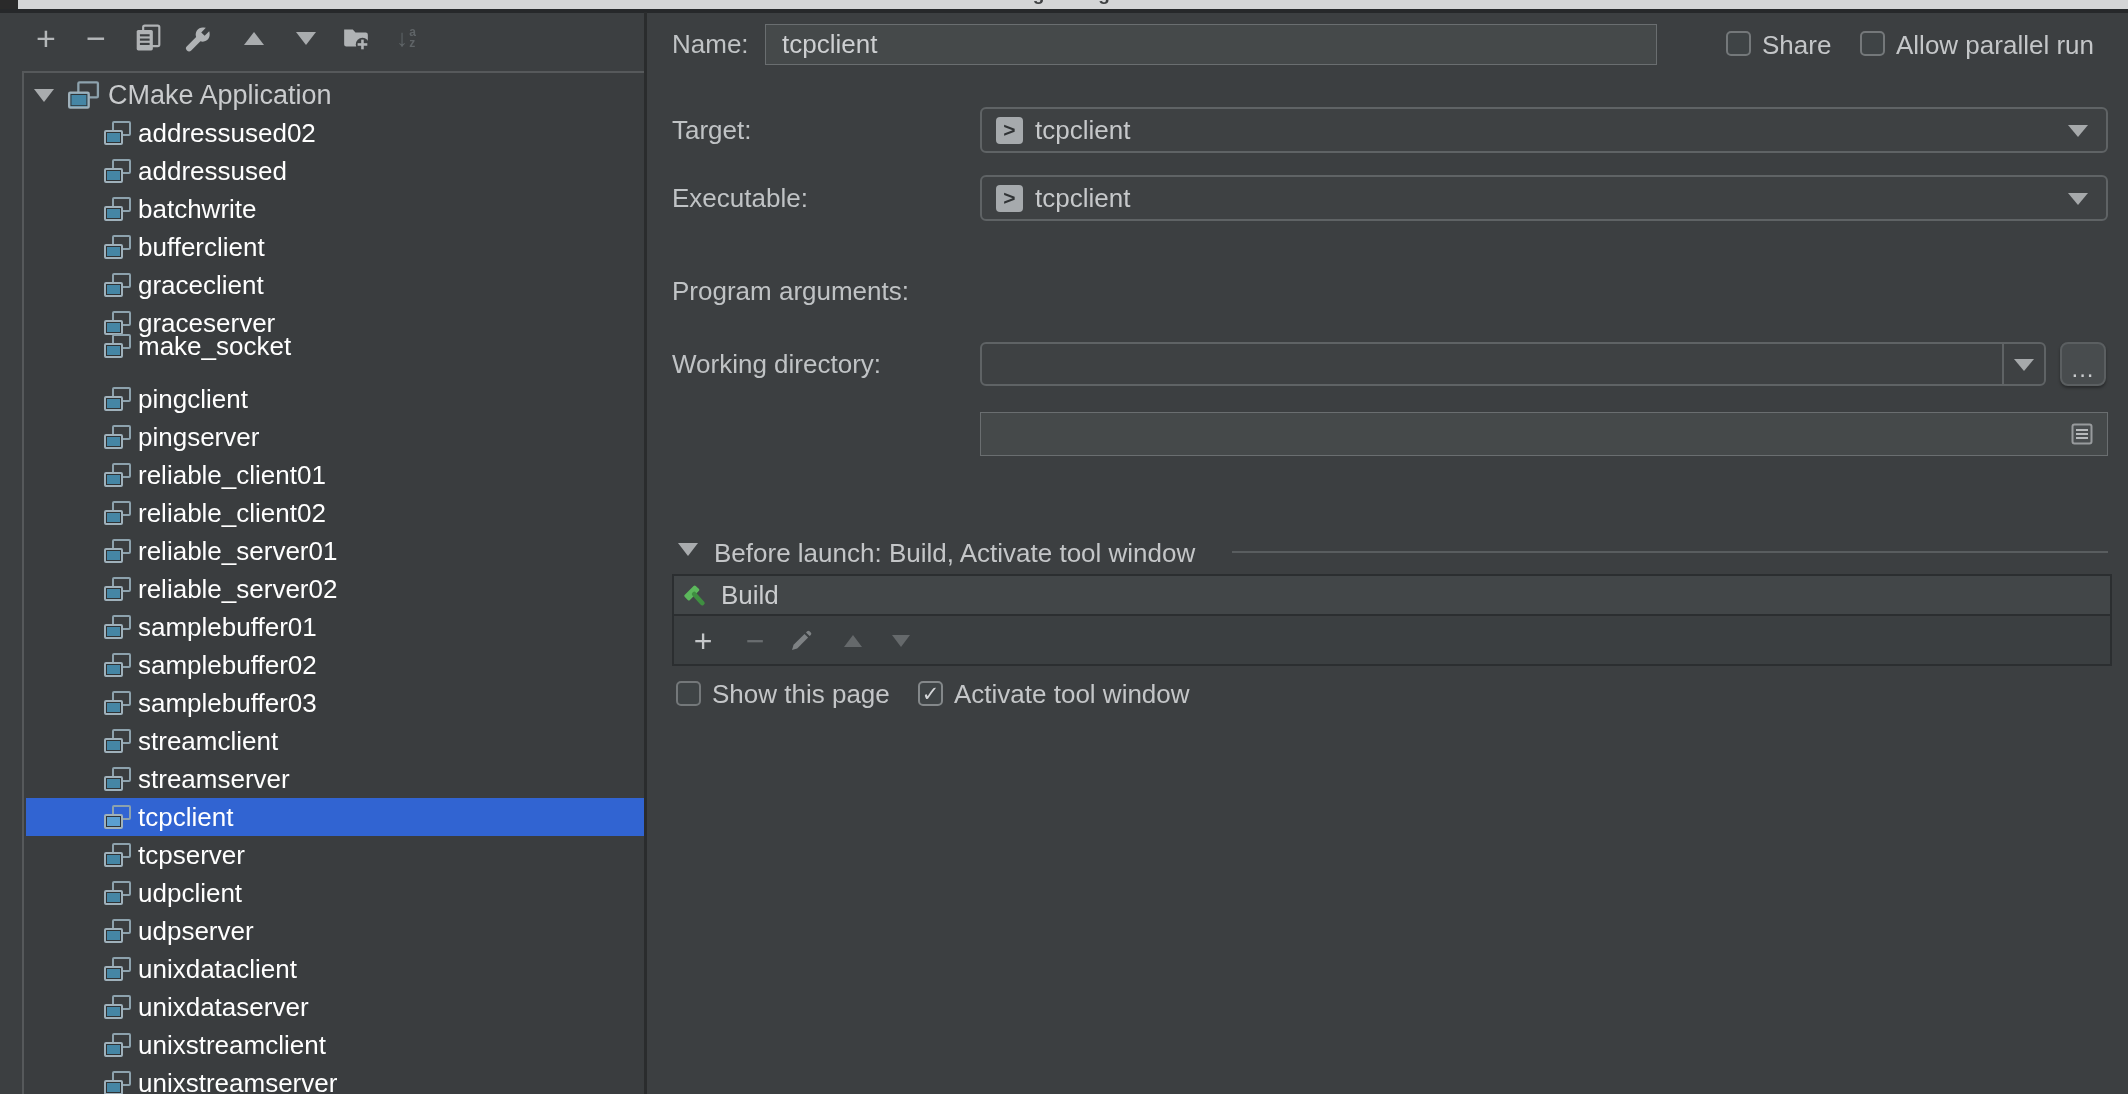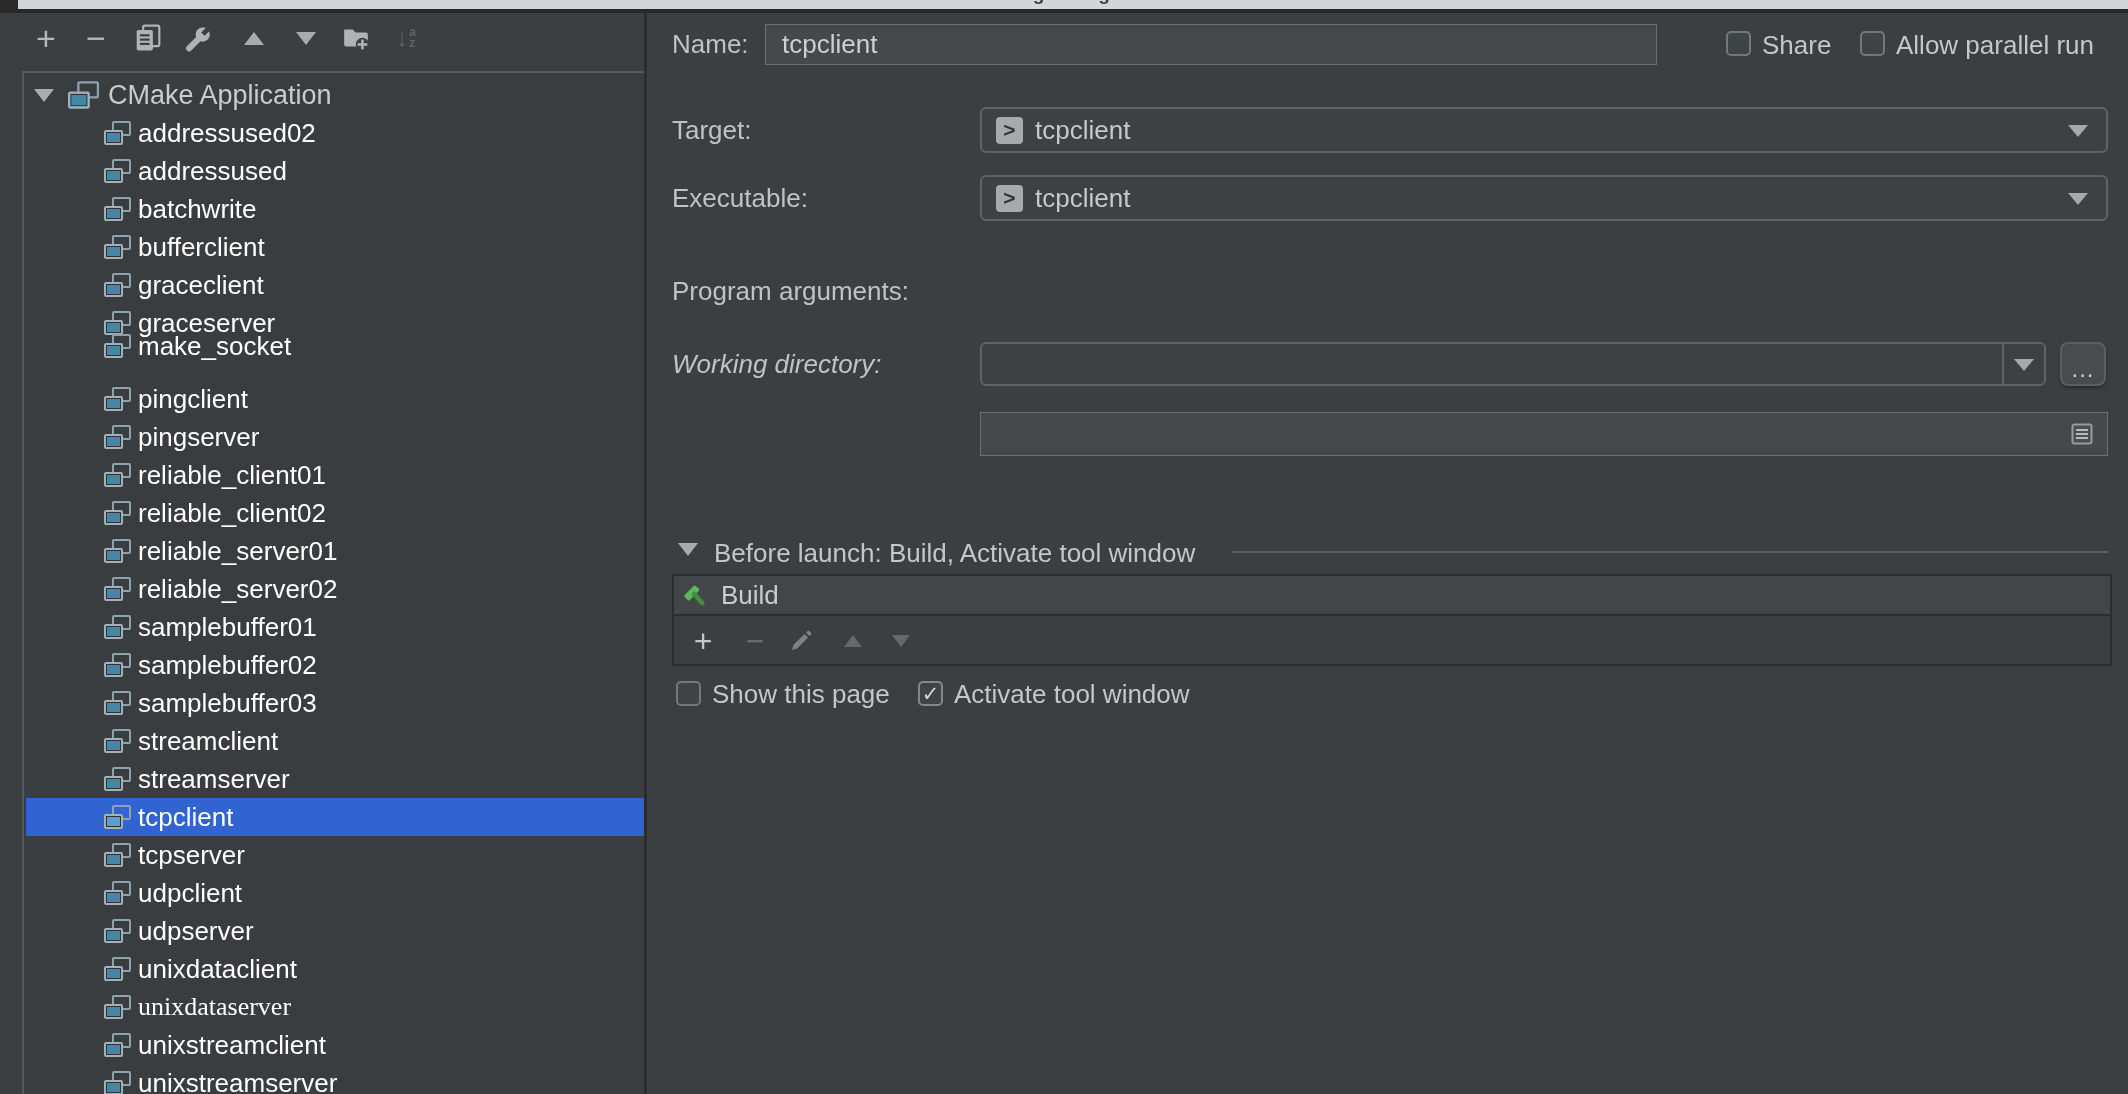--- a/index.html
+++ b/index.html
@@ -309,21 +309,21 @@
           </span>
       <span class="tree-label">udpserver</span>
     </div>
         <div class="tree-row" style="top: 877px;">
       <span class="cfg-icon">
             <span class="back"></span>
             <span class="front"></span>
           </span>
       <span class="tree-label">unixdataclient</span>
     </div>
-        <div class="tree-row" style="top: 915px; font-family: Liberation Serif, serif;">
+        <div class="tree-row" style="top: 915px;">
       <span class="cfg-icon">
             <span class="back"></span>
             <span class="front"></span>
           </span>
       <span class="tree-label">unixdataserver</span>
     </div>
         <div class="tree-row" style="top: 953px;">
       <span class="cfg-icon">
             <span class="back"></span>
             <span class="front"></span>
@@ -358,21 +358,21 @@
 
   <div class="flabel" style="left:672px;top:175px;height:46px;">Executable:</div>
   <div class="dropdown" style="left:980px;top:175px;width:1128px;height:46px;">
     <span class="run-icon">&gt;</span>
     <span>tcpclient</span>
     <span class="dd-arrow"></span>
   </div>
 
   <div class="flabel" style="left:672px;top:268px;height:47px;">Program arguments:</div>
 
-  <div class="flabel" style="left:672px;top:342px;height:44px;font-style:italic;">Working directory:</div>
+  <div class="flabel" style="left:672px;top:342px;height:44px;">Working directory:</div>
   <div class="dropdown" style="left:980px;top:342px;width:1066px;height:44px;">
     <span></span>
     <span class="combo-arrow-cell">
       <span class="dd-arrow"></span>
     </span>
   </div>
   <div class="browse-btn" style="left:2060px;top:342px;width:46px;height:44px;">
     <span>...</span>
   </div>
 

